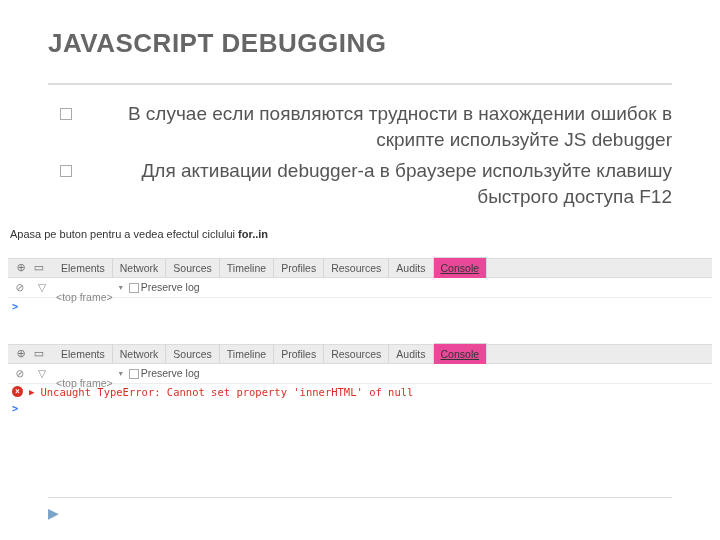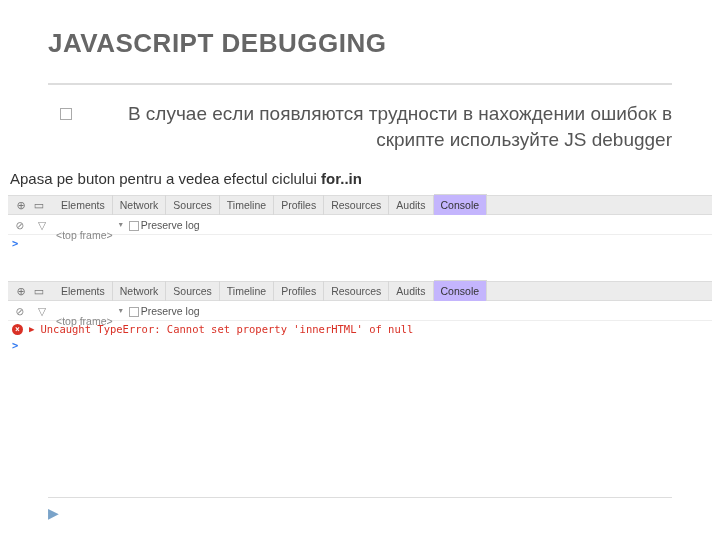--- a/index.html
+++ b/index.html
@@ -45,24 +45,24 @@
     top: 7px;
     width: 10px;
     height: 10px;
     border: 1px solid #aaa;
   }
   .devtools {
     margin: 18px 8px 10px 8px;
     font-family: "Lucida Grande", Arial, sans-serif;
   }
   .caption {
-    font-size: 15px;
+    font-size: 11px;
     color: #333;
     padding-left: 2px;
-    margin-bottom: 8px;
+    margin-bottom: 18px;
   }
   .caption b { font-weight: 700; }
   .tabbar {
     background: #ececec;
     border-top: 1px solid #dcdcdc;
     border-bottom: 1px solid #dcdcdc;
     display: flex;
     align-items: center;
     height: 20px;
     font-size: 10.5px;
@@ -81,25 +81,26 @@
     display: flex;
     margin-left: 6px;
   }
   .tabbar .tabs span {
     padding: 0 7px;
     border-right: 1px solid #d7d7d7;
     line-height: 20px;
     color: #555;
   }
   .tabbar .tabs span.sel {
-    background: #c4b5fd;
+    background: #ec4899;
     border-top: 1px solid #d7d7d7;
     color: #333;
     margin-top: -1px;
     line-height: 20px;
+    text-decoration: underline;
   }
   .subbar {
     background: #fff;
     border-bottom: 1px solid #eee;
     display: flex;
     align-items: center;
     height: 20px;
     font-size: 10.5px;
     color: #555;
     padding-left: 4px;
@@ -154,20 +155,21 @@
   }
   .devtools2 { margin-top: 30px; }
 </style>
 </head>
 <body>
 
 <div class="slide">
   <h1>JAVASCRIPT DEBUGGING</h1>
   <ul class="content">
     <li>В случае если появляются трудности в нахождении ошибок в скрипте используйте JS debugger</li>
+    <li>Для активации debugger-а в браузере используйте клавишу быстрого доступа F12</li>
   </ul>
 </div>
 
 <div class="devtools">
   <div class="caption">
     <span>Apasa pe buton pentru a vedea efectul ciclului </span><b>for..in</b>
   </div>
   <div class="tabbar">
     <span class="ico">⊕</span>
     <span class="ico">▭</span>

